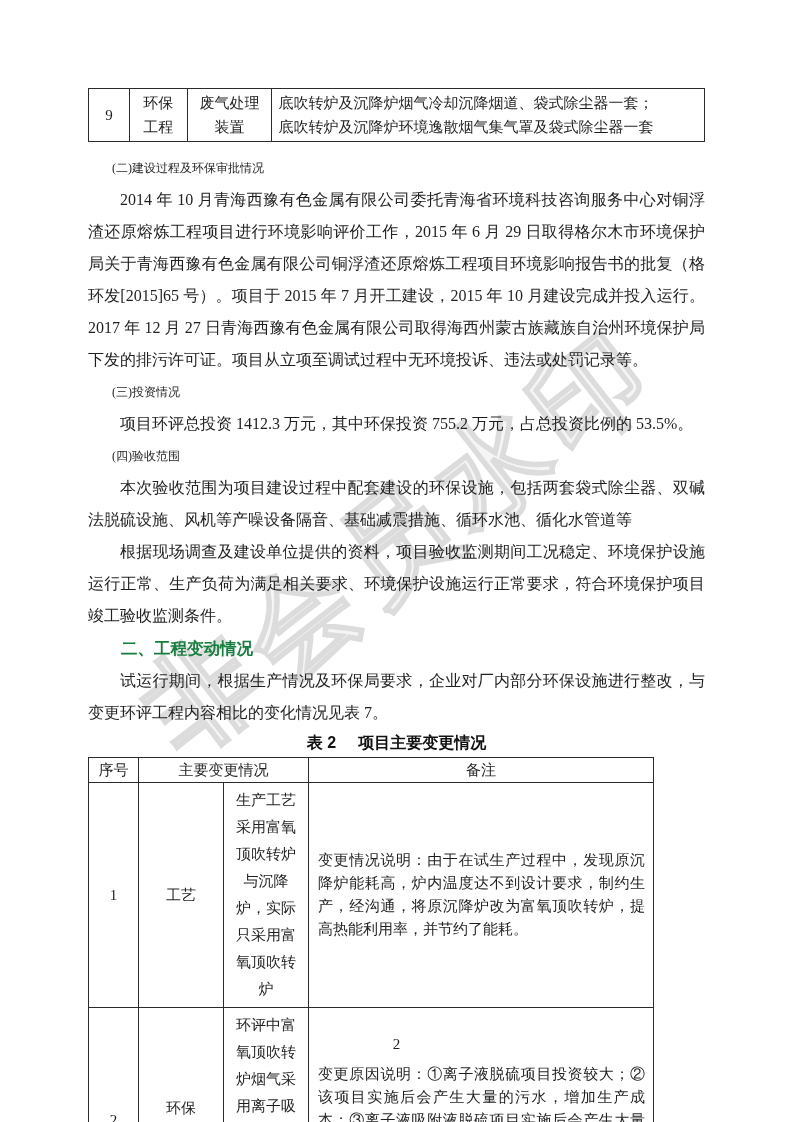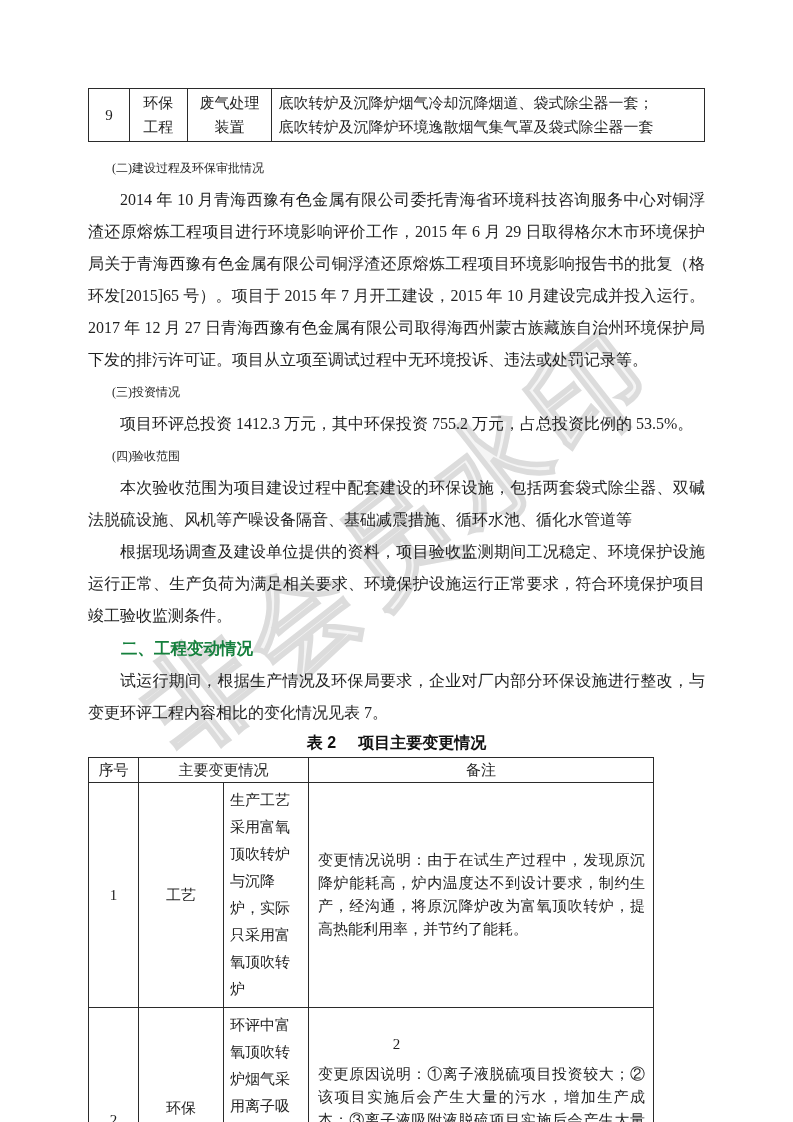--- a/index.html
+++ b/index.html
@@ -52,21 +52,21 @@
 
   
   table.t2 { width:566px; border-collapse:collapse; table-layout:fixed; margin-top:1px; }
   table.t2 td { border:1px solid #2b2b2b; font-size:15px; vertical-align:middle; }
   table.t2 .col-no { width:50px; }
   table.t2 .col-cat { width:56px; }
   table.t2 .col-change { width:166px; }
   table.t2 .col-remark { width:345px; }
   table.t2 td.center { text-align:center; }
   table.t2 tr.hdr td { height:25px; text-align:center; }
-  table.t2 td.change-cell { text-align:left; line-height:27px; padding:4px 6px; }
+  table.t2 td.change-cell { text-align:center; line-height:27px; padding:4px 6px; }
   table.t2 td.cat-cell { text-align:center; line-height:24px; padding:2px 20px; }
   table.t2 td.remark-cell { text-align:justify; line-height:23px; padding:5px 8px 5px 9px;margin-top:16px; }
   table.t2 tr.r1 td { height:93px; }
   table.t2 tr.r2 td { height:95px; }
 
   .after-table { margin-top:14px; }
 
   .page-number {
     position:absolute; left:0; right:0; top:1036px; text-align:center;
     font-size:15px; color:#1f1f1f; z-index:1;

